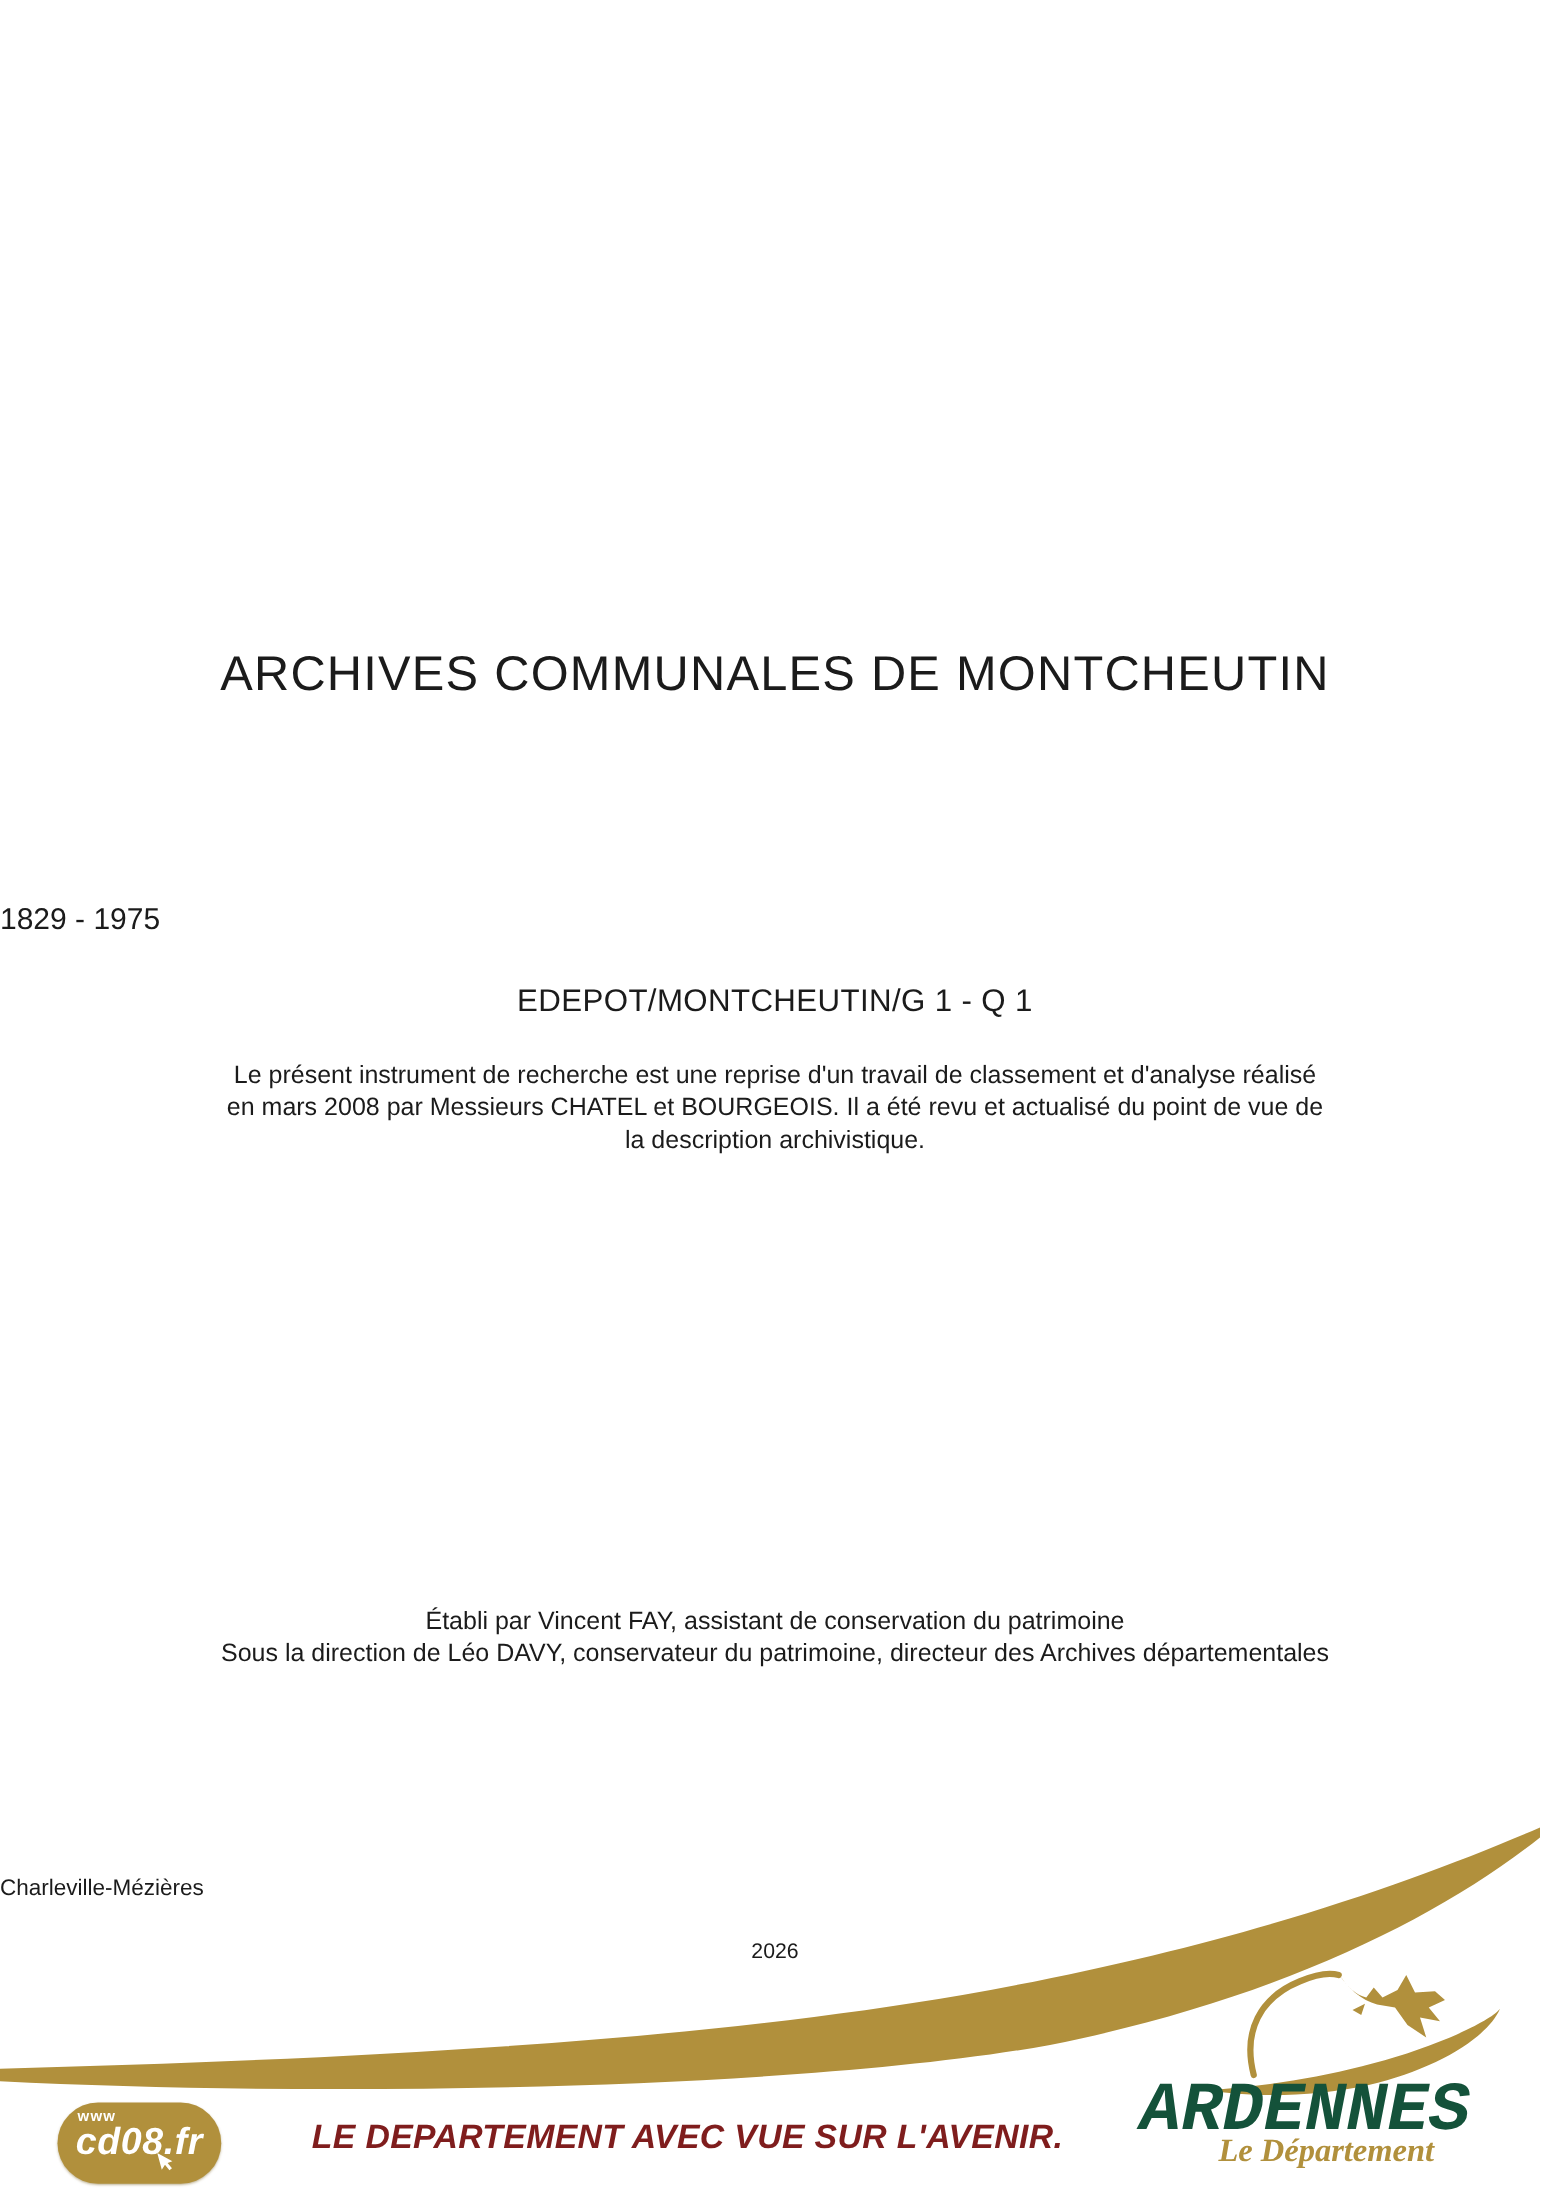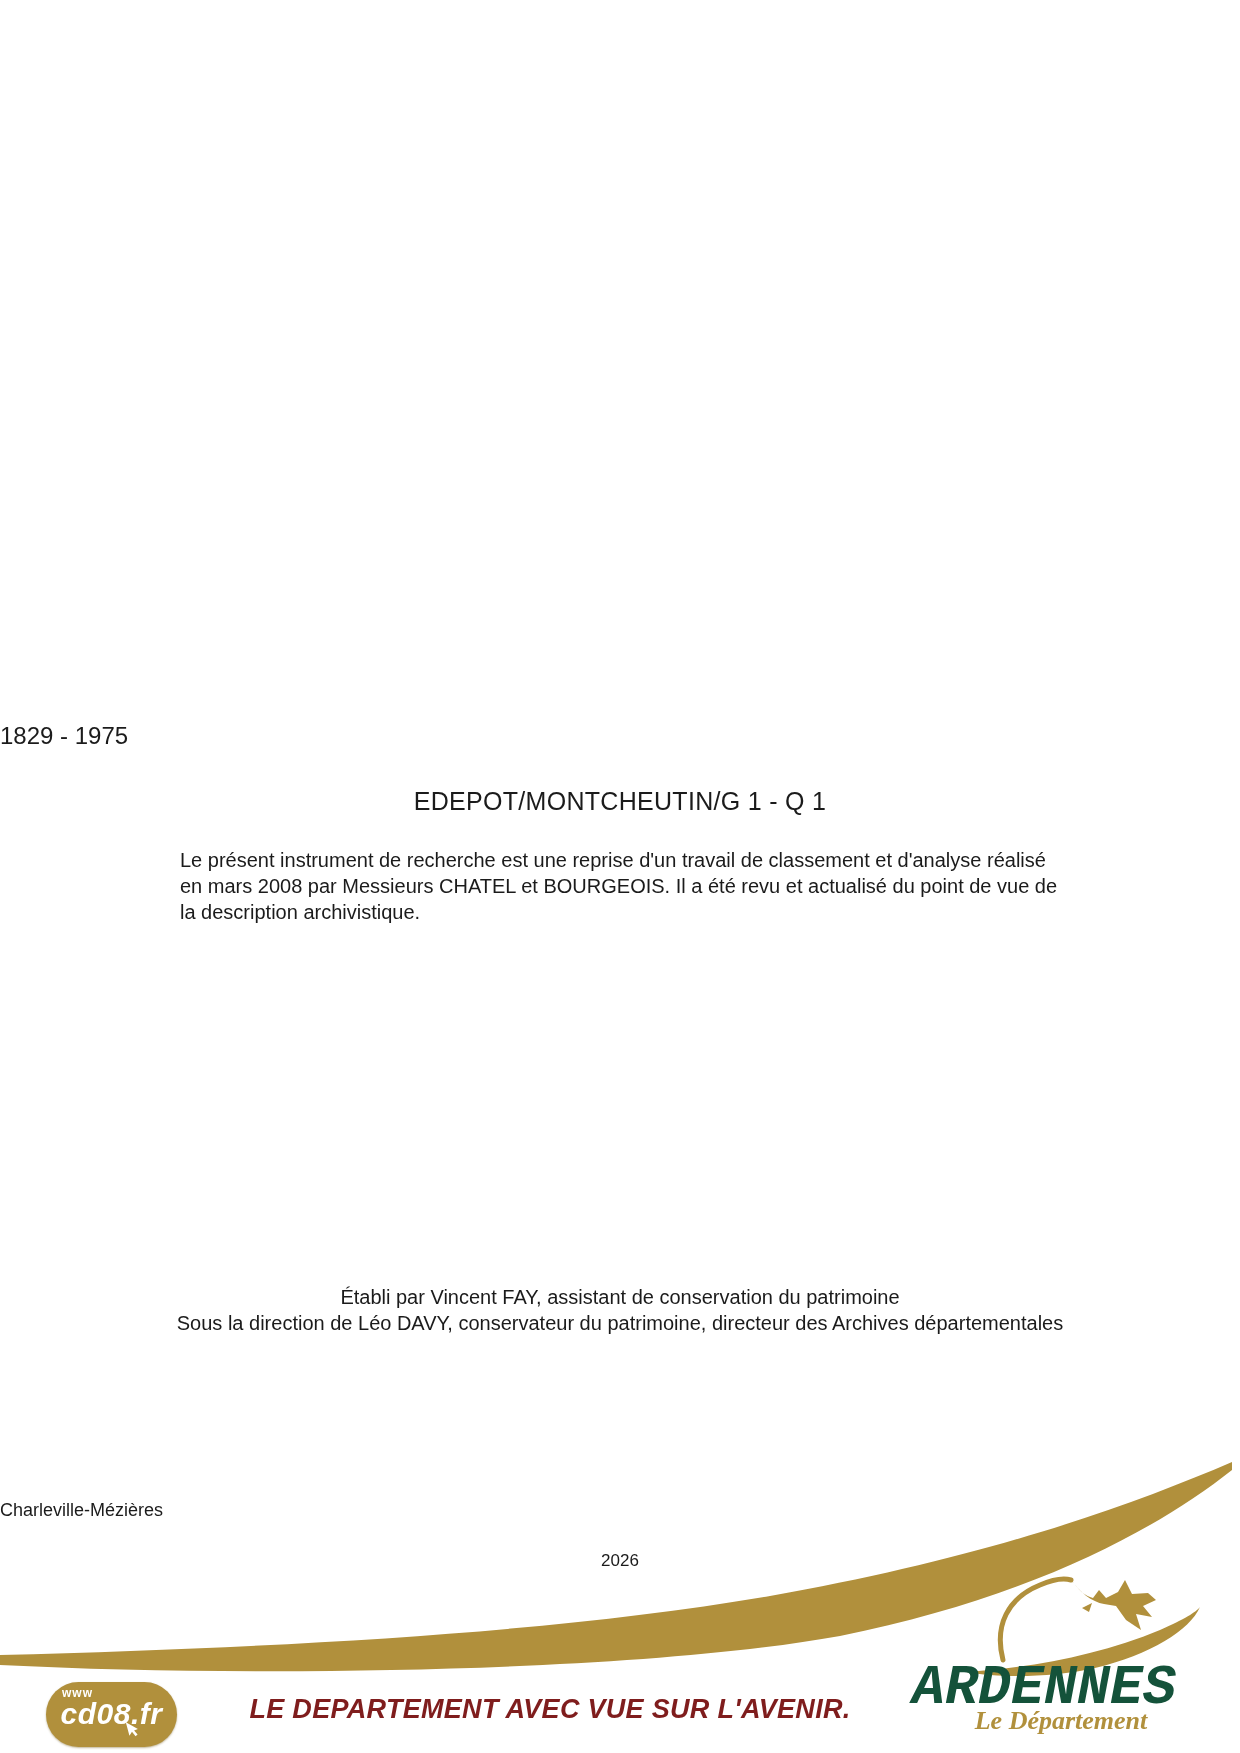--- a/index.html
+++ b/index.html
@@ -23,21 +23,21 @@
   .date-range{
     position:absolute;top:722px;left:0;right:0;
     text-align:left;font-size:24px;
   }
   .ref-code{
     position:absolute;top:787px;left:0;right:0;
     text-align:center;font-size:25px;letter-spacing:.3px;
   }
   .description{
     position:absolute;top:847px;left:180px;width:880px;margin:0;
-    text-align:left;font-size:20px;line-height:26px;
+    text-align:center;font-size:20px;line-height:26px;
   }
   .credits{
     position:absolute;top:1284px;left:170px;width:900px;
     text-align:center;font-size:20px;line-height:26px;
   }
   .place{
     position:absolute;top:1500px;left:0;right:0;
     text-align:left;font-size:18px;
   }
   .year{
@@ -91,20 +91,21 @@
     font-size:26px;line-height:1;
     color:#b1903c;
   }
 </style>
 </head>
 <body>
 
 <div class="page">
 
 
+  <h1 class="title">ARCHIVES COMMUNALES DE MONTCHEUTIN</h1>
 
   <div class="date-range">1829 - 1975</div>
 
   <div class="ref-code">EDEPOT/MONTCHEUTIN/G 1 - Q 1</div>
 
   <p class="description">Le présent instrument de recherche est une reprise d'un travail de classement et d'analyse réalisé en mars 2008 par Messieurs CHATEL et BOURGEOIS. Il a été revu et actualisé du point de vue de la description archivistique.</p>
 
   <div class="credits">
     <div>Établi par Vincent FAY, assistant de conservation du patrimoine</div>
     <div>Sous la direction de Léo DAVY, conservateur du patrimoine, directeur des Archives départementales</div>

